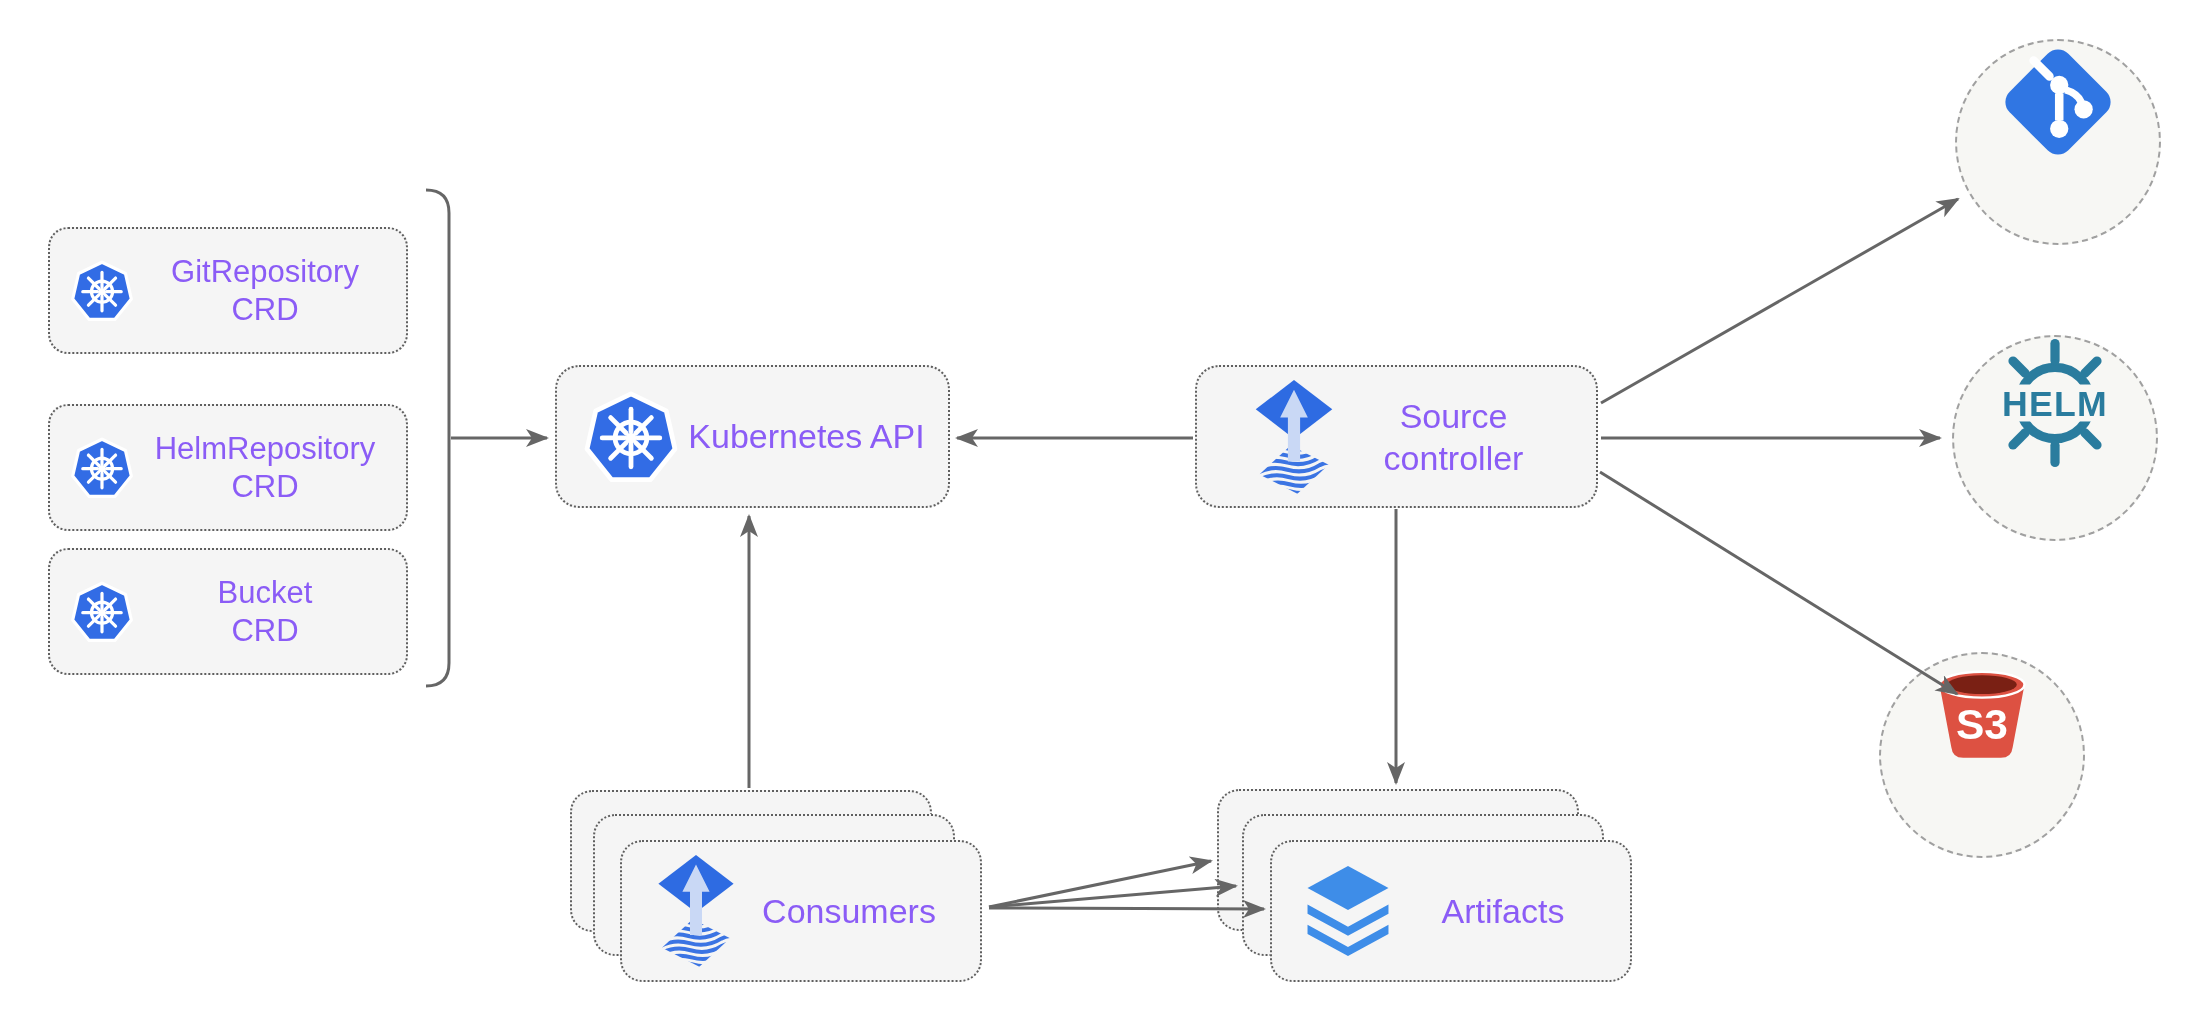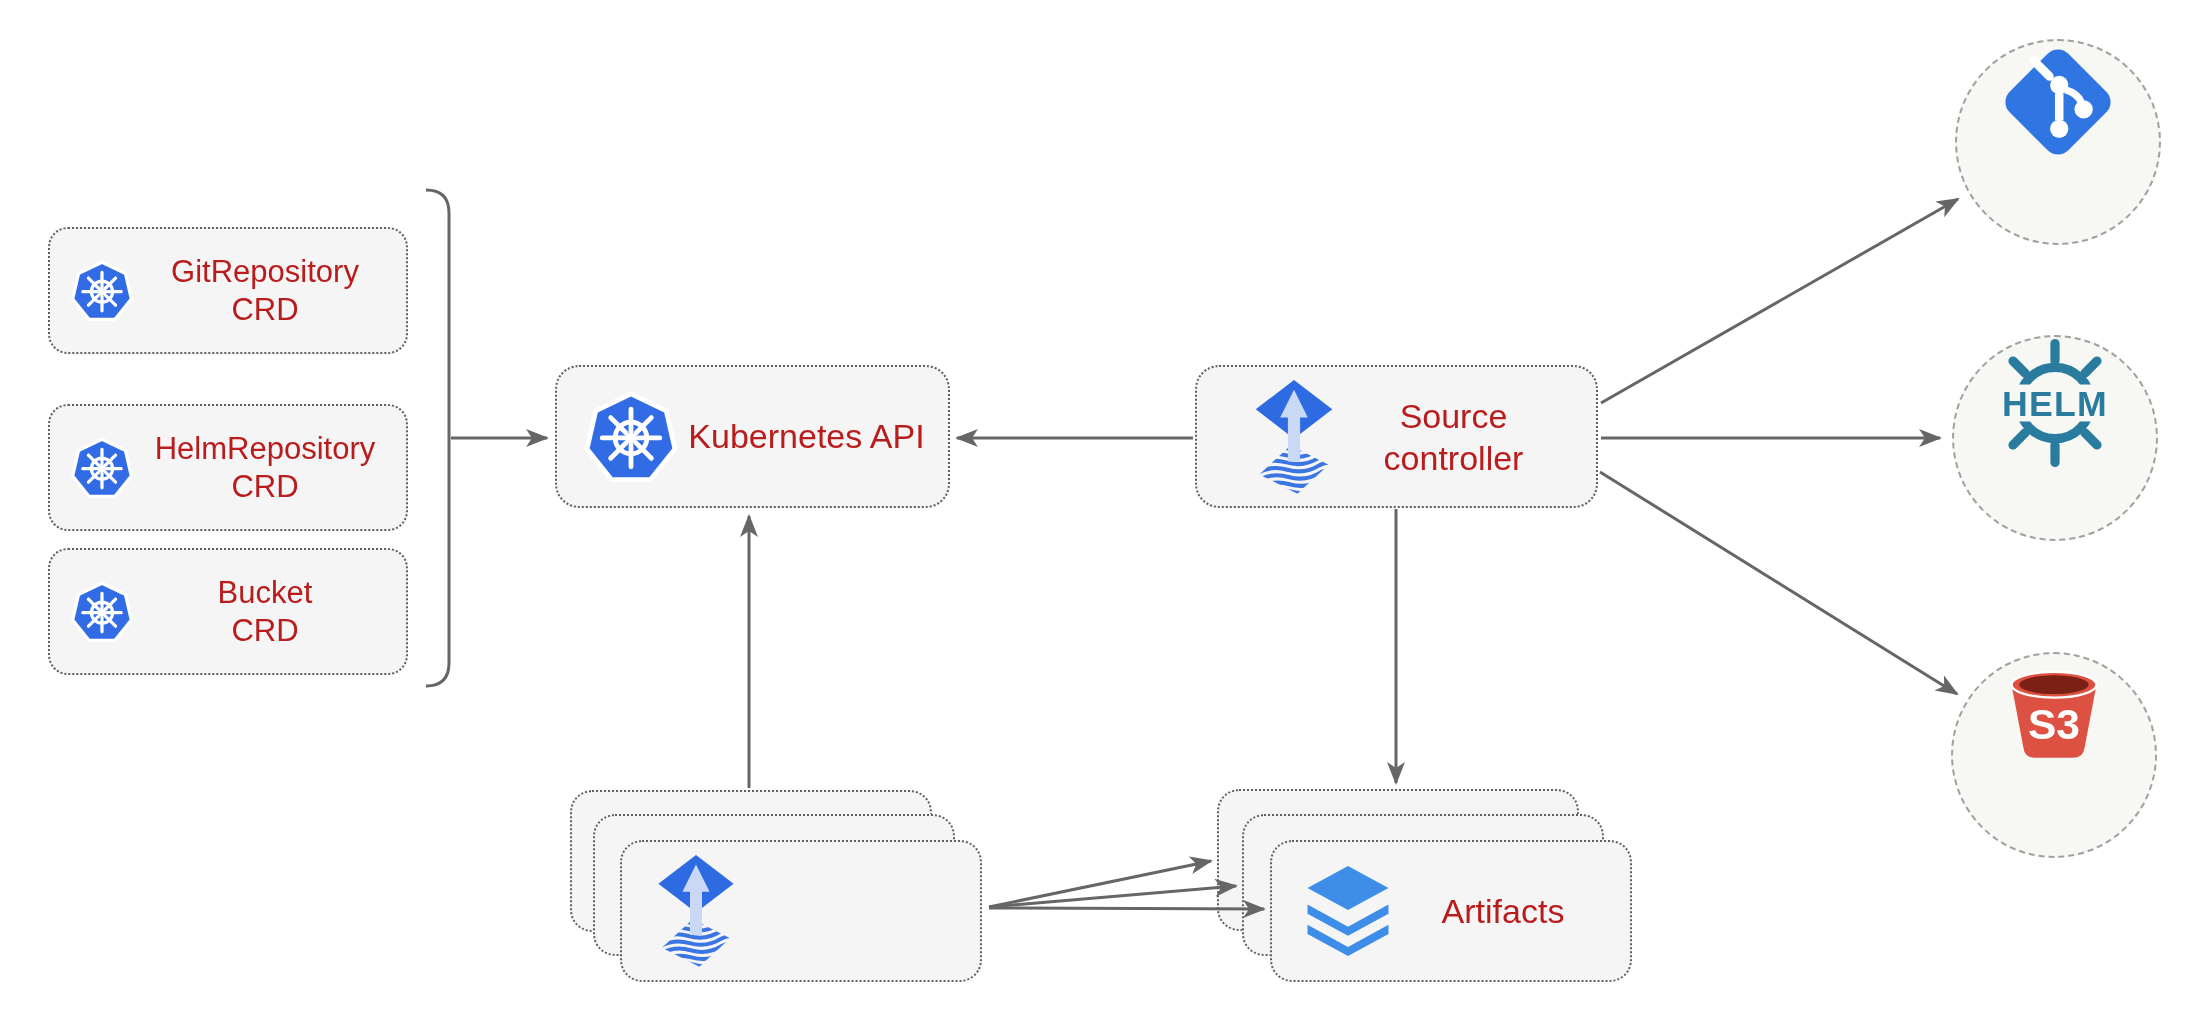--- a/index.html
+++ b/index.html
@@ -1,18 +1,18 @@
 <!DOCTYPE html>
 <html><head>
 <meta charset="utf-8">
 <style>
   html,body{margin:0;padding:0;background:#ffffff;}
   .canvas{
     position:relative;width:2196px;height:1030px;background:#ffffff;overflow:hidden;
-    font-family:"Liberation Sans", sans-serif;color:#b91c1c;
+    font-family:"Liberation Sans", sans-serif;color:#8b5cf6;
   }
   
   .node{
     position:absolute;background:#f5f5f5;border:2px dotted #5f5f5f;
     box-sizing:border-box;display:flex;align-items:center;
   }
   .crd-box{left:48px;width:360px;height:127px;border-radius:20px;}
   .crd-box .icon-wrap{flex:0 0 auto;margin-left:20px;width:64px;height:64px;}
   .crd-box .lbl{flex:1;text-align:center;font-size:31px;line-height:38px;padding-right:10px;}
   .big-box{border-radius:24px;}
@@ -30,21 +30,21 @@
   .stack-front .lbl{flex:1;text-align:center;font-size:34px;padding-right:18px;}
   
   .endpoint-circle{
     position:absolute;width:206px;height:206px;border-radius:50%;
     background:#f7f7f4;border:2.5px dashed #a0a0a0;box-sizing:border-box;
     display:flex;justify-content:center;
   }
   .icon-wrap svg,.endpoint-circle svg{display:block;width:100%;height:100%;}
   .circle-git{left:1955px;top:39px;}
   .circle-helm{left:1952px;top:335px;}
-  .circle-s3{left:1951px;top:652px;}
+  .circle-s3{left:1879px;top:652px;}
   .circle-git svg{width:122px;height:122px;}
   .circle-helm svg{width:132px;height:132px;}
   .circle-s3 svg{width:118px;height:118px;}
   
   svg.connectors{position:absolute;left:0;top:0;pointer-events:none;}
   .hidden-defs{position:absolute;width:0;height:0;overflow:hidden;}
 </style>
 </head>
 <body>
 
@@ -153,20 +153,21 @@
   </div>
 
   <div class="node stack-box" style="left:570px;top:790px"></div>
   <div class="node stack-box" style="left:593px;top:814px"></div>
   <div class="node stack-box stack-front consumers-front" style="left:620px;top:840px">
     <span class="icon-wrap">
         <svg viewBox="0 0 100 140">
           <use href="#ic-flux"></use>
         </svg>
       </span>
+    <span class="lbl">Consumers</span>
   </div>
 
   <div class="node stack-box" style="left:1217px;top:789px"></div>
   <div class="node stack-box" style="left:1242px;top:814px"></div>
   <div class="node stack-box stack-front artifacts-front" style="left:1270px;top:840px">
     <span class="icon-wrap">
         <svg viewBox="0 0 100 106">
           <use href="#ic-layers"></use>
         </svg>
       </span>

